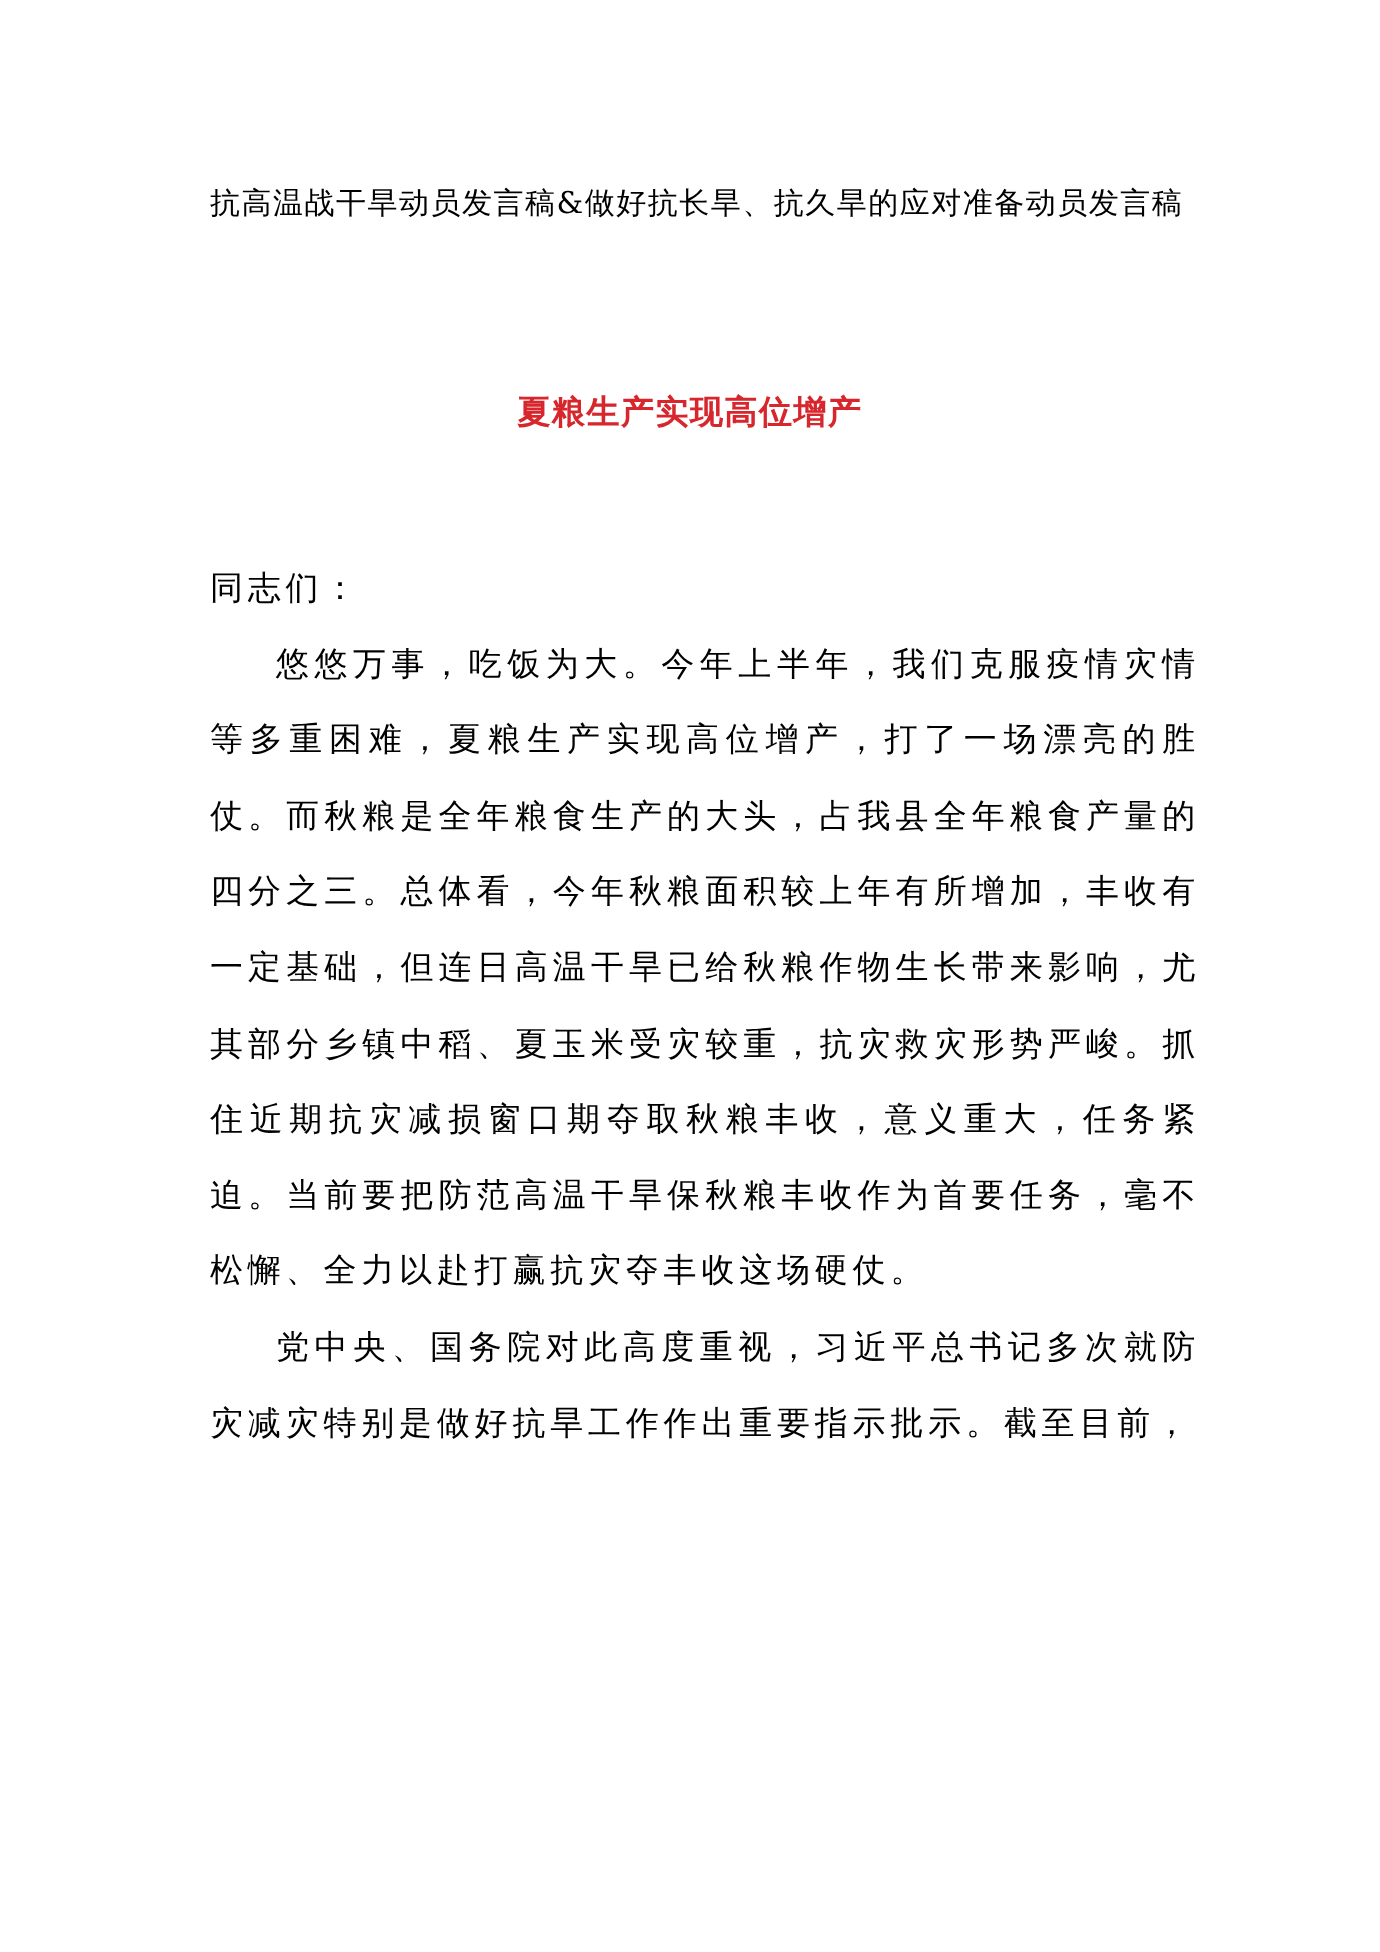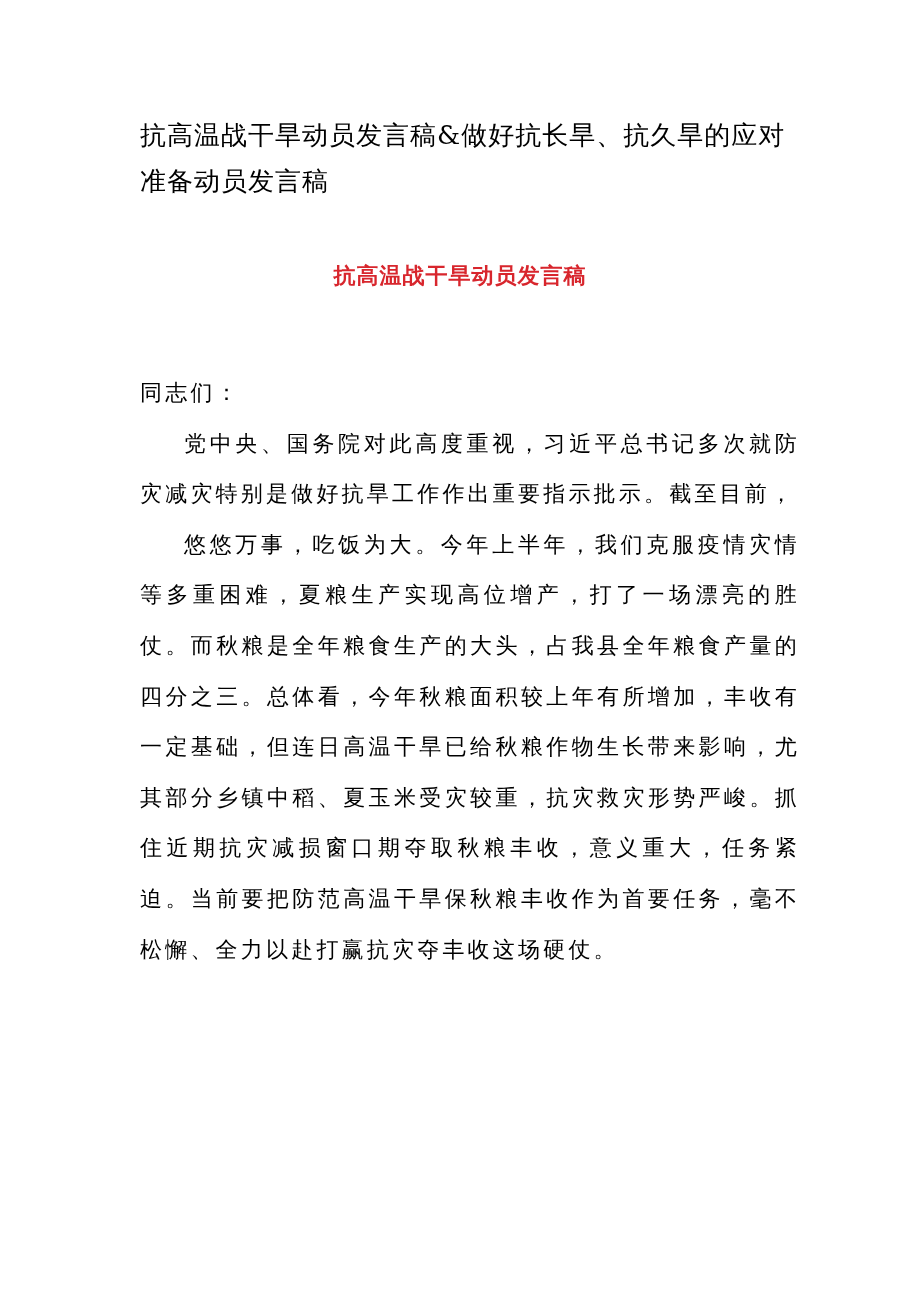--- a/index.html
+++ b/index.html
@@ -19,21 +19,21 @@
     position: absolute;
     left: 140px;
     top: 0;
     width: 650px;
   }
   .doc-title {
     position: absolute;
     left: 0;
     top: 112px;
     width: 660px;
-    font-size: 26px;
+    font-size: 20px;
     line-height: 46px;
     letter-spacing: 1px;
     font-weight: normal;
     margin: 0;
   }
   .section-title {
     position: absolute;
     left: 0;
     top: 257px;
     width: 640px;
@@ -61,19 +61,19 @@
   }
   .body-text p.salutation {
     text-indent: 0;
   }
 </style>
 </head>
 <body>
 
 <div class="page">
   <h1 class="doc-title">抗高温战干旱动员发言稿&amp;做好抗长旱、抗久旱的应对准备动员发言稿</h1>
-  <h2 class="section-title">抗高温战干旱动员发言稿</h2>
+  <h2 class="section-title">夏粮生产实现高位增产</h2>
   <div class="body-text">
     <p class="salutation">同志们：</p>
+    <p>悠悠万事，吃饭为大。今年上半年，我们克服疫情灾情等多重困难，夏粮生产实现高位增产，打了一场漂亮的胜仗。而秋粮是全年粮食生产的大头，占我县全年粮食产量的四分之三。总体看，今年秋粮面积较上年有所增加，丰收有一定基础，但连日高温干旱已给秋粮作物生长带来影响，尤其部分乡镇中稻、夏玉米受灾较重，抗灾救灾形势严峻。抓住近期抗灾减损窗口期夺取秋粮丰收，意义重大，任务紧迫。当前要把防范高温干旱保秋粮丰收作为首要任务，毫不松懈、全力以赴打赢抗灾夺丰收这场硬仗。</p>
     <p>党中央、国务院对此高度重视，习近平总书记多次就防灾减灾特别是做好抗旱工作作出重要指示批示。截至目前，</p>
-    <p>悠悠万事，吃饭为大。今年上半年，我们克服疫情灾情等多重困难，夏粮生产实现高位增产，打了一场漂亮的胜仗。而秋粮是全年粮食生产的大头，占我县全年粮食产量的四分之三。总体看，今年秋粮面积较上年有所增加，丰收有一定基础，但连日高温干旱已给秋粮作物生长带来影响，尤其部分乡镇中稻、夏玉米受灾较重，抗灾救灾形势严峻。抓住近期抗灾减损窗口期夺取秋粮丰收，意义重大，任务紧迫。当前要把防范高温干旱保秋粮丰收作为首要任务，毫不松懈、全力以赴打赢抗灾夺丰收这场硬仗。</p>
   </div>
 </div>
 
 </body></html>

